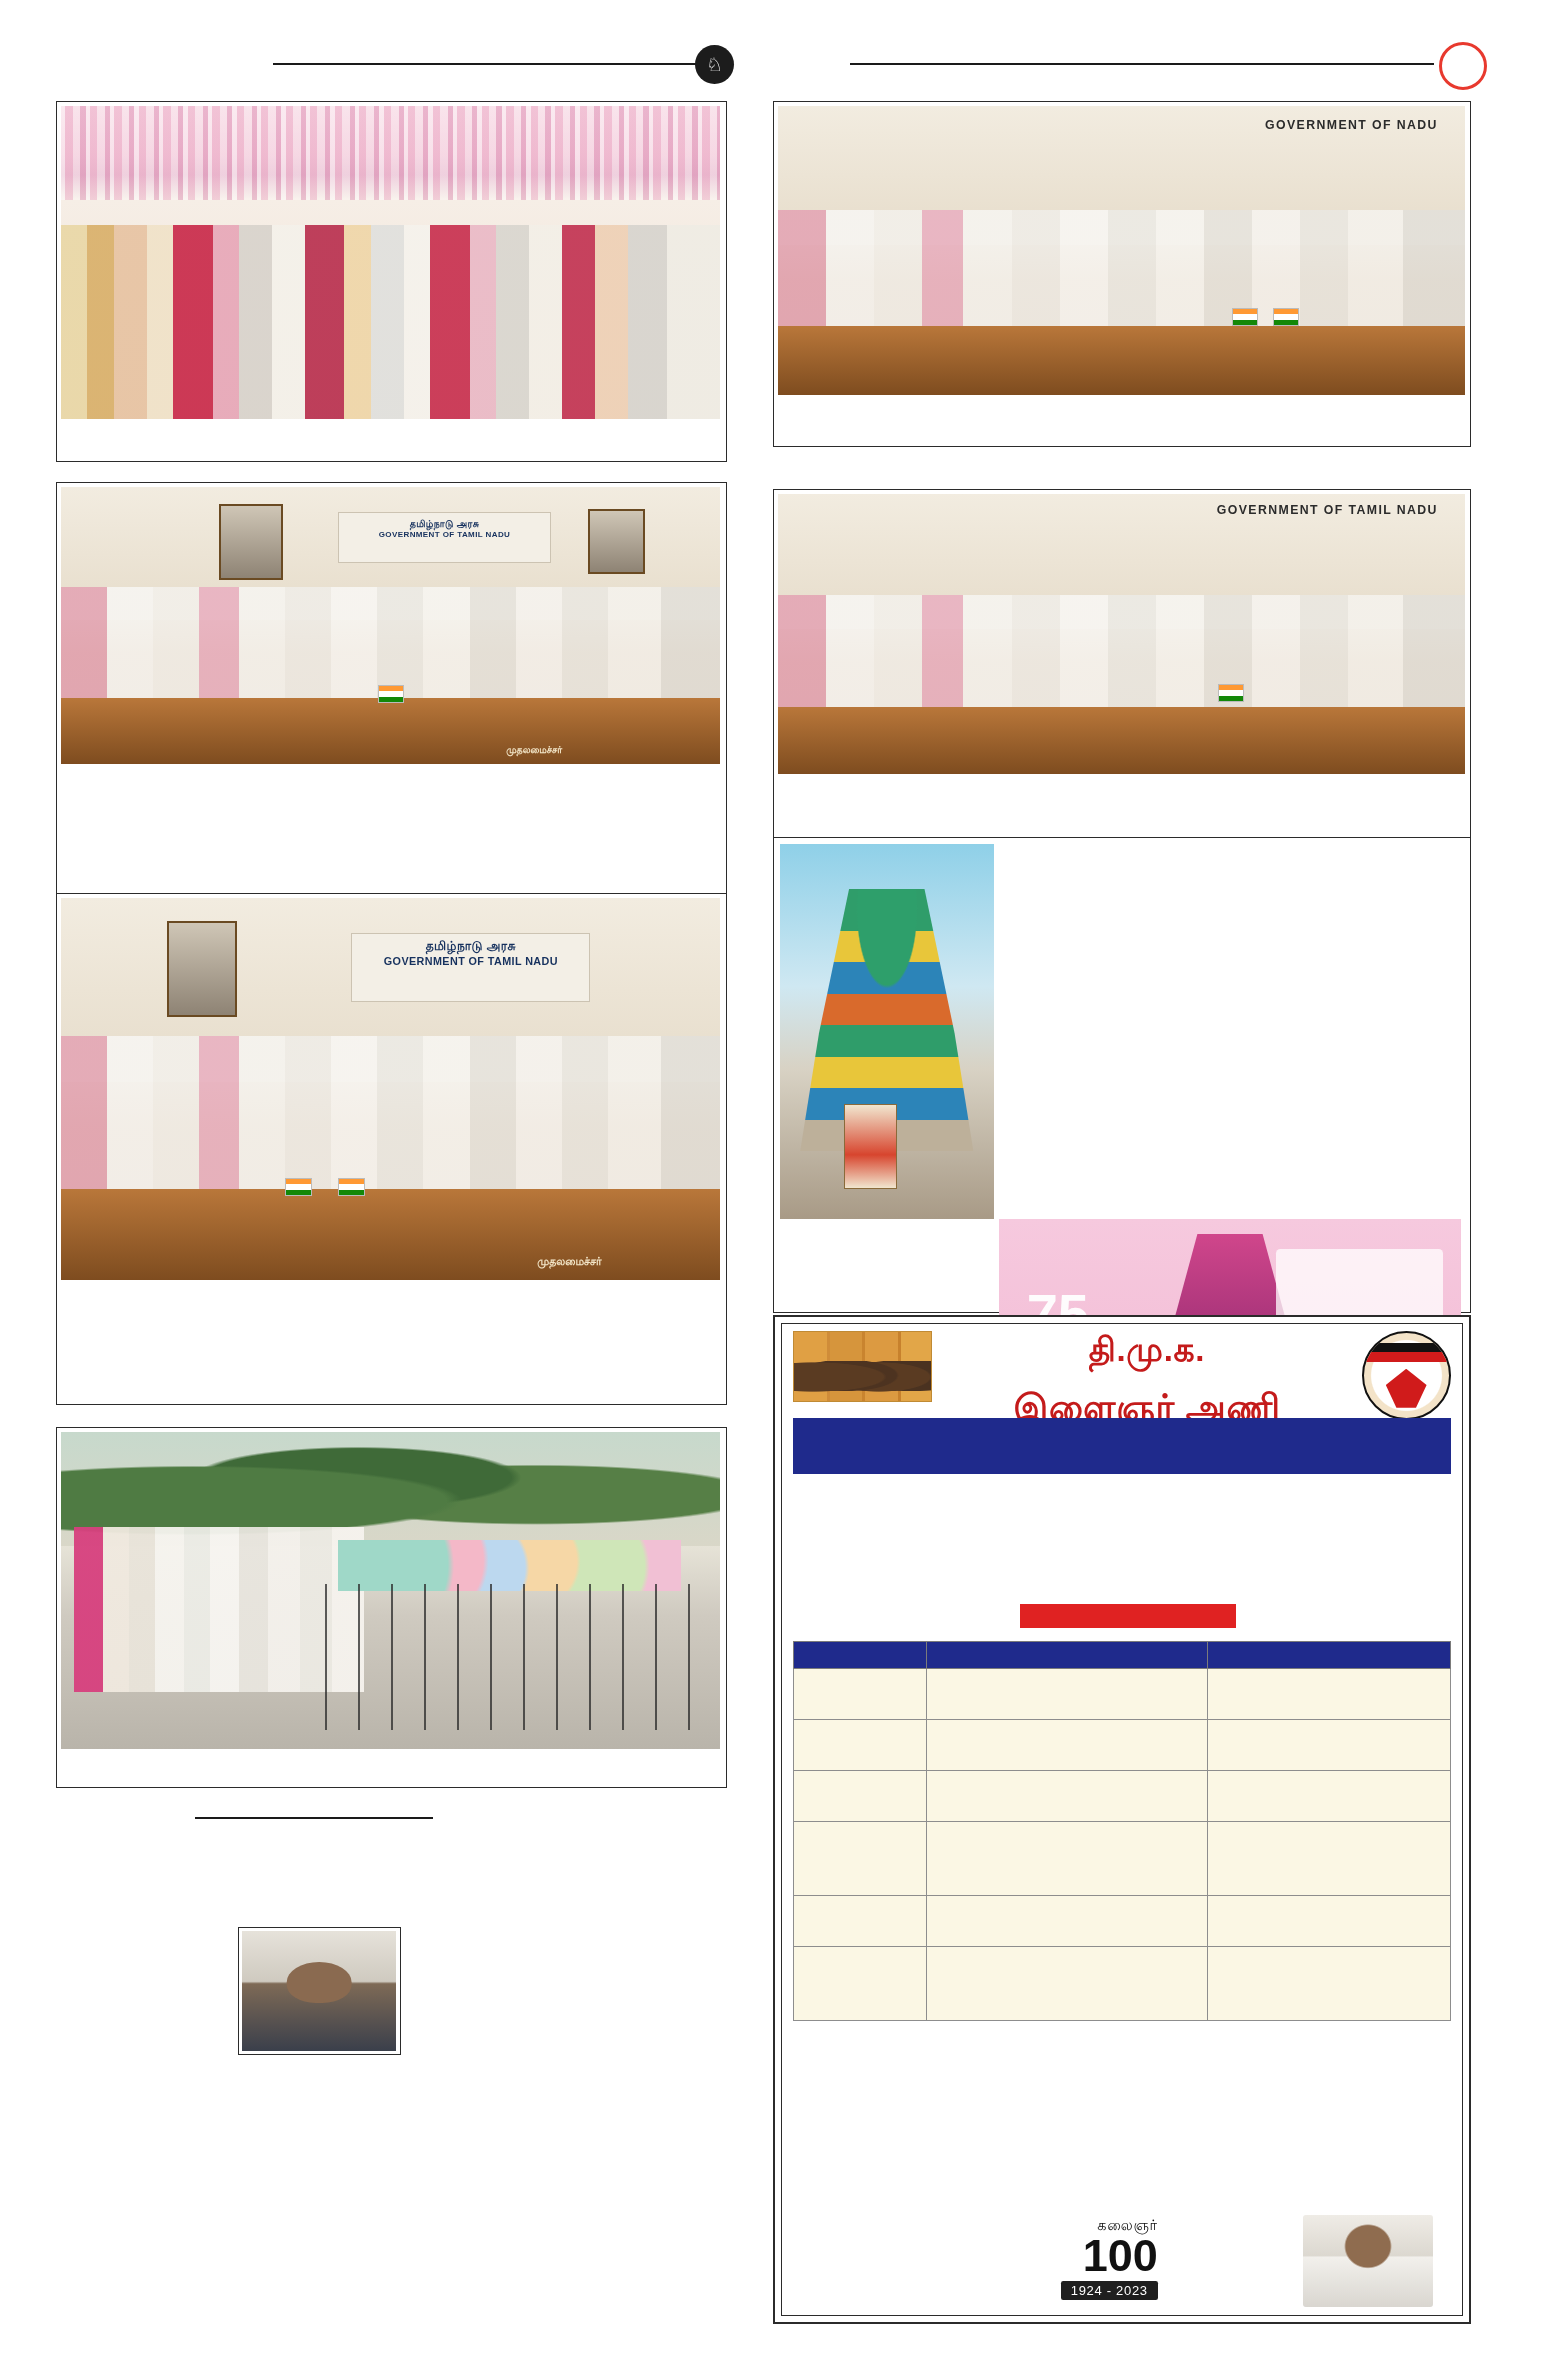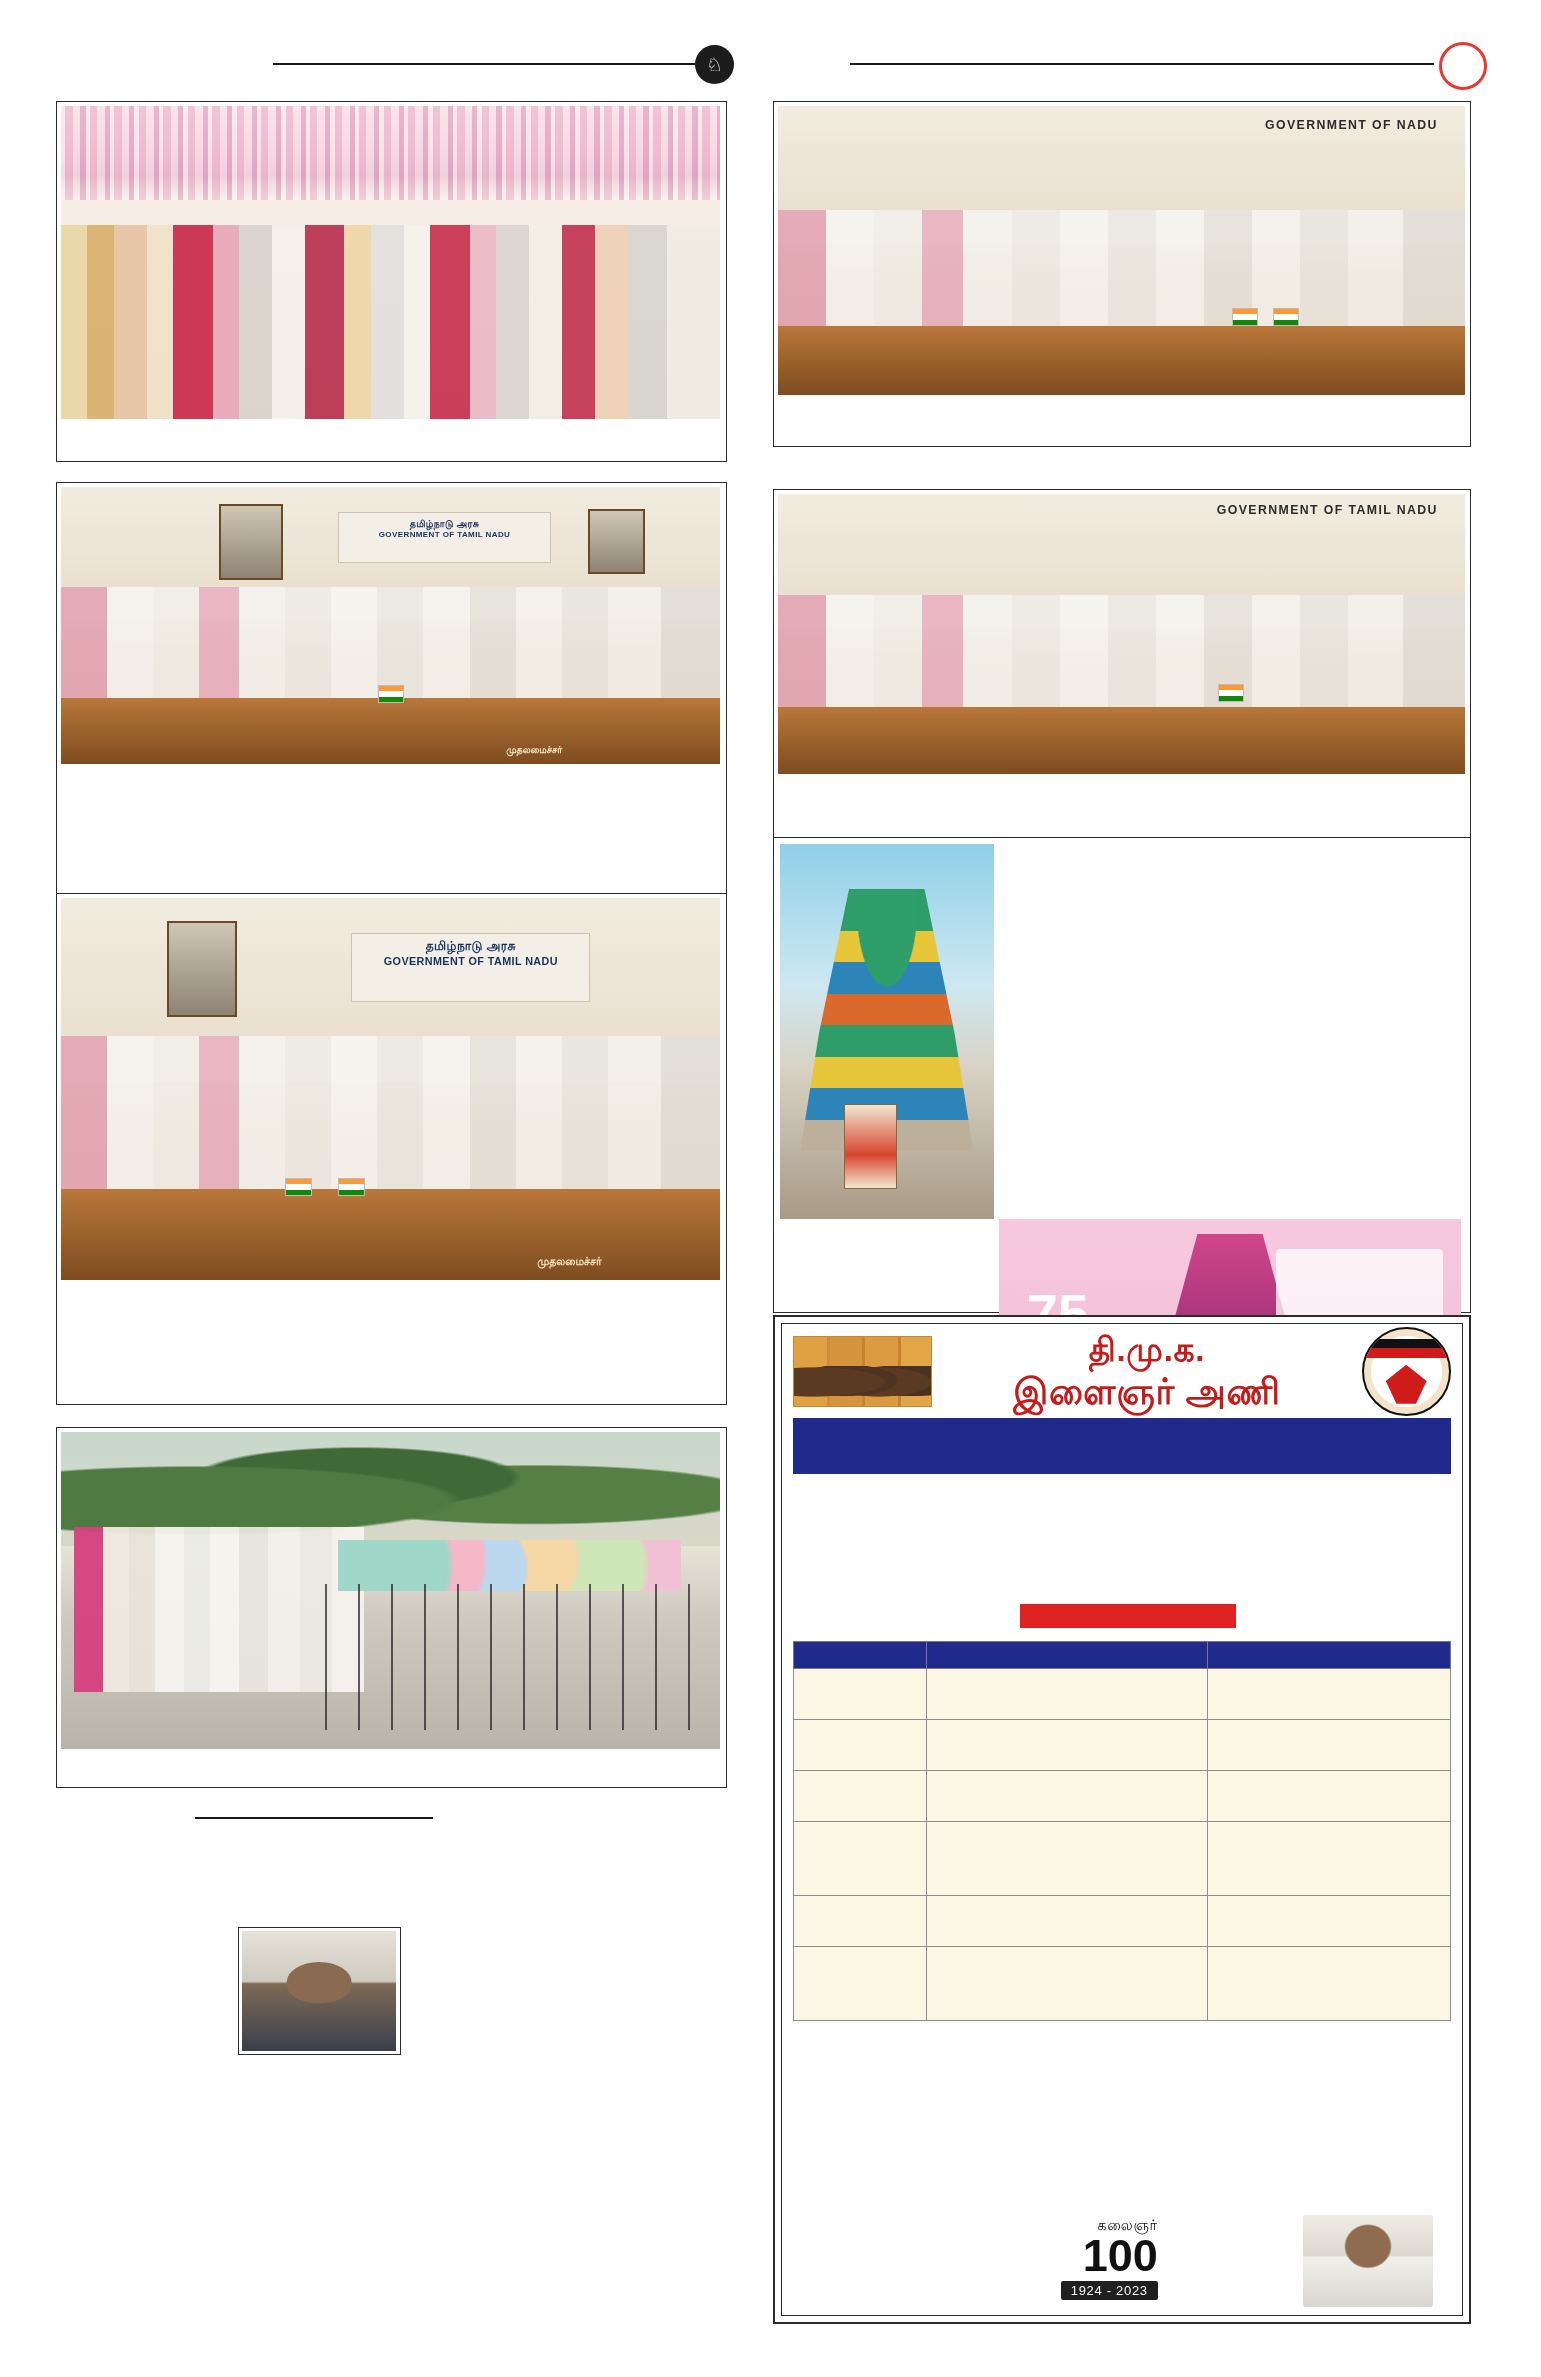--- a/index.html
+++ b/index.html
@@ -317,21 +317,20 @@
     height: 100%;
     border: 1.4px solid #2b2b2b;
     box-sizing: border-box;
     background: #ffffff;
   }
   .advert-head {
     position: absolute;
     left: 11.5px; top: 7.2px; right: 11.5px;
     height: 81px;
     display: flex;
-    align-items: center;
     border-bottom: 1.4px solid #ffffff;
   }
   .leaders-strip {
     width: 137px; height: 69px;
     background:
       linear-gradient(90deg,
         #e0a044 0 24%, #cf8c39 24% 26%,
         #d6953c 26% 50%, #c9842f 50% 52%,
         #dc9a41 52% 76%, #c7812d 76% 78%,
         #e2a648 78% 100%);
@@ -353,21 +352,21 @@
     text-align: center;
     color: #c41b1b;
     font-weight: bold;
     font-size: 33px;
     line-height: 1.15;
     letter-spacing: 0.7px;
   }
   .advert-title .line2 {
     display: block;
     font-size: 36px;
-    margin-top: 2px;
+    margin-top: 18px;
   }
   .party-logo {
     width: 85px; height: 85px;
     border-radius: 50%;
     border: 2.9px solid #111111;
     background:
       radial-gradient(circle at 50% 50%, #ffffff 0 58%, #f3e3c8 60% 100%);
     position: relative;
     overflow: hidden;
   }

